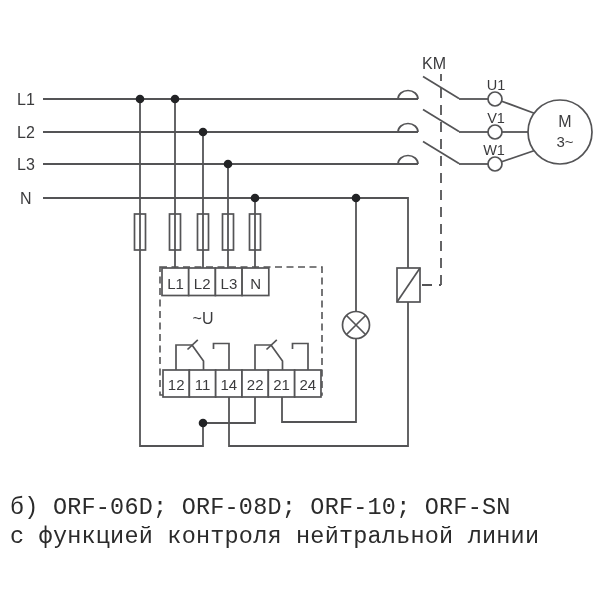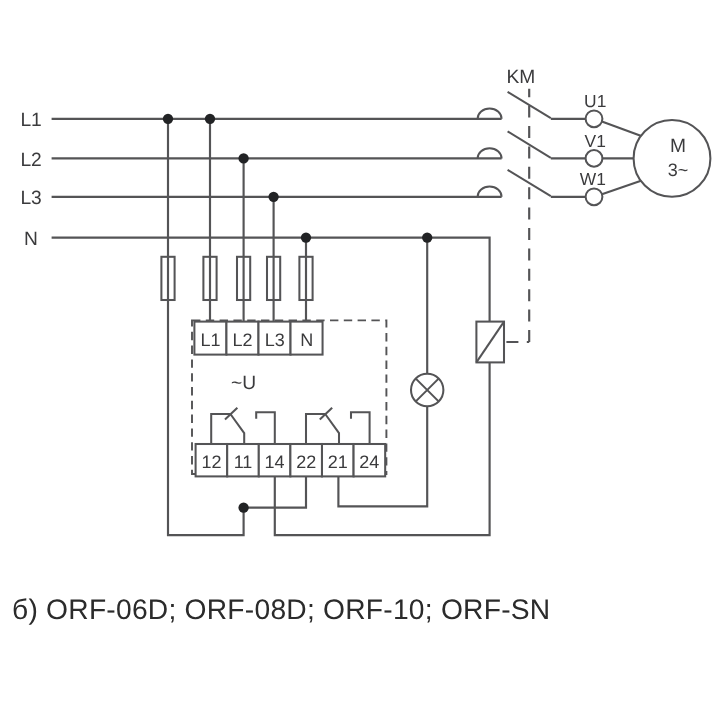--- a/index.html
+++ b/index.html
@@ -39,21 +39,21 @@
 
   .caption {
     position: absolute;
     left: 10px; top: 494px;
     font-size: 23.5px;
     line-height: 28.5px;
     color: var(--caption);
     letter-spacing: 0.2px;
     white-space: nowrap;
   }
-  .caption div { height: 28.5px; }
+  .caption div { height: 28.5px; font-family: Liberation Mono, monospace; }
 </style>
 </head>
 <body>
 
 <div class="stage">
 
   <svg width="605" height="605" viewBox="0 0 605 605">
 
     <g>
       <path class="wire" d="M43,99 H418"></path>
@@ -188,15 +188,16 @@
       <circle class="dot" cx="203" cy="132" r="4.3"></circle>
       <circle class="dot" cx="228" cy="164" r="4.3"></circle>
       <circle class="dot" cx="255" cy="198" r="4.3"></circle>
       <circle class="dot" cx="356" cy="198" r="4.3"></circle>
       <circle class="dot" cx="203" cy="423" r="4.3"></circle>
     </g>
   </svg>
 
   <div class="caption">
     <div>б) ORF-06D; ORF-08D; ORF-10; ORF-SN</div>
+    <div>с функцией контроля нейтральной линии</div>
   </div>
 
 </div>
 
 </body></html>

